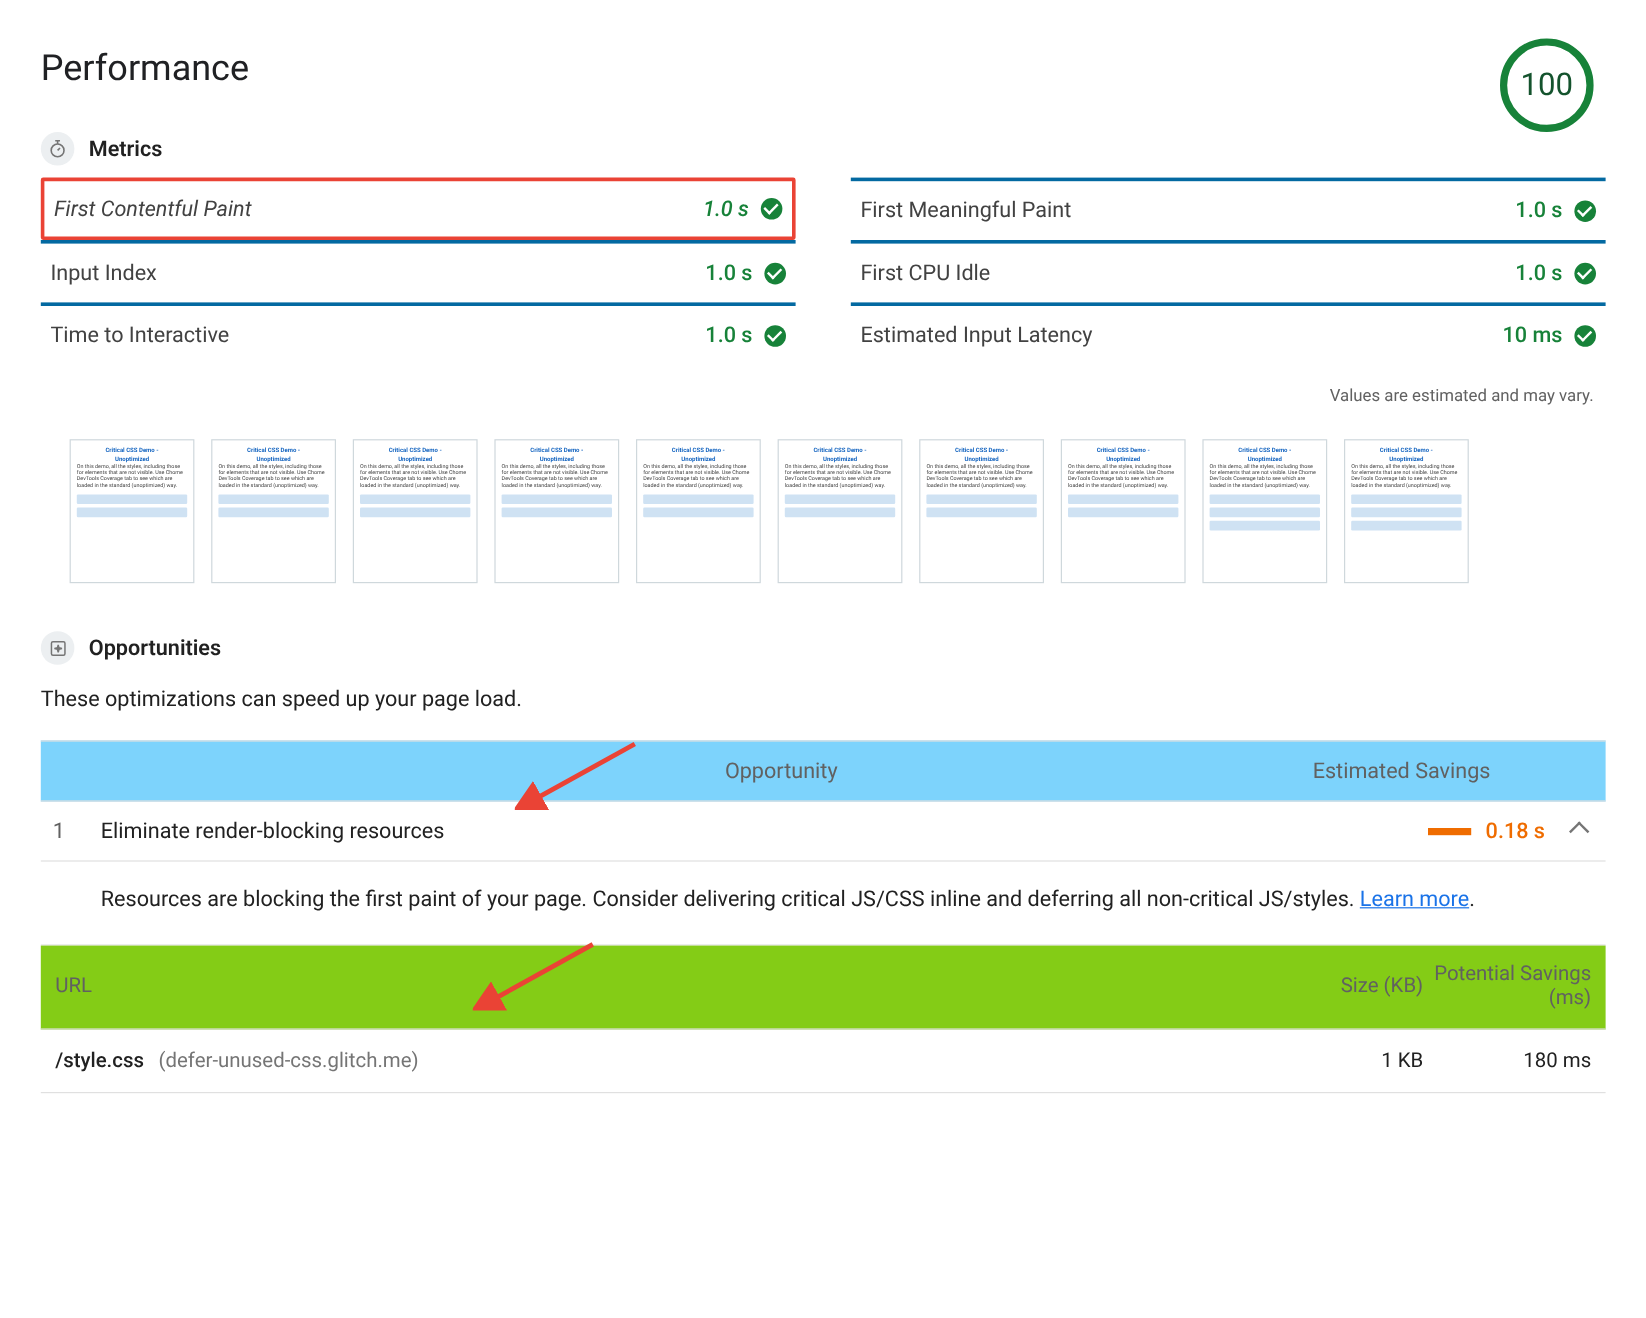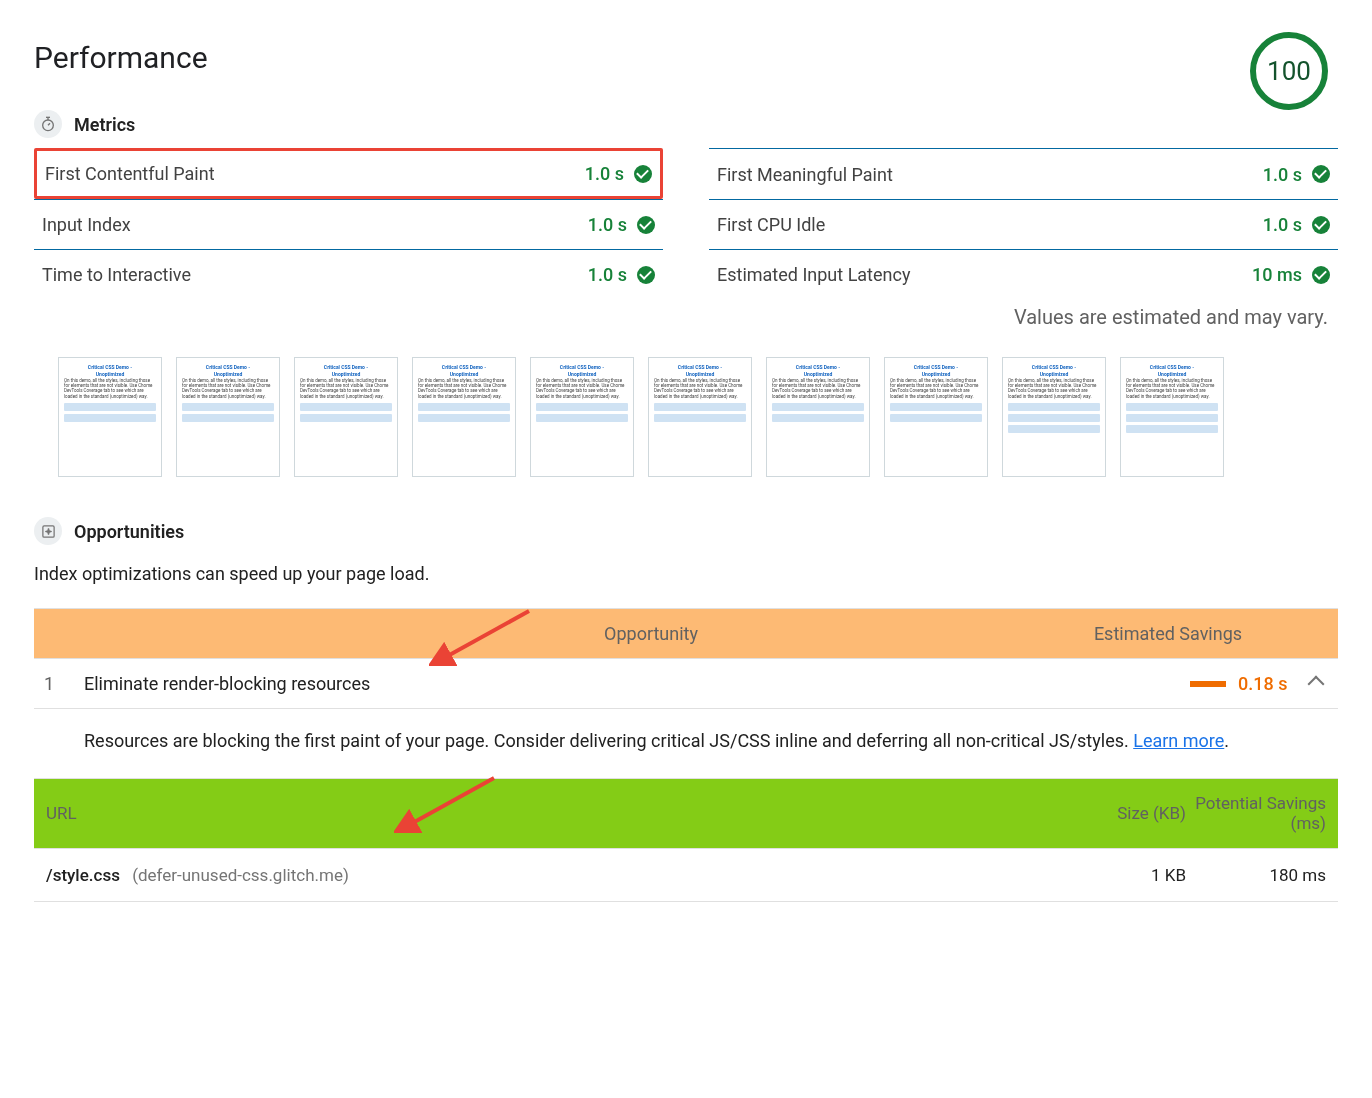--- a/index.html
+++ b/index.html
@@ -24,45 +24,45 @@
     width:28px; height:28px; border-radius:50%; background:#ECEFF1;
     display:flex; align-items:center; justify-content:center;
     color:#757575; font-size:15px;
   }
   .section-title { font-size:18px; font-weight:600; color:#212121; }
   .metrics-grid {
     display:grid; grid-template-columns: 1fr 1fr; column-gap: 46px;
   }
   .metric-row {
     display:flex; justify-content:space-between; align-items:center;
-    border-top:1px solid #0369a1; padding: 14px 8px;
+    border-top:3px solid #0369a1; padding: 14px 8px;
     font-size:18px; color:#424242;
   }
-  .metric-row.highlight { border:3px solid #EA4335; border-radius:2px; padding:12px 8px; }
+  .metric-row.highlight { border:3px solid #EA4335; border-radius:2px; padding:12px 8px;font-style:italic; }
   .metric-val { display:flex; align-items:center; gap:10px; color:#178239; font-weight:500; }
   .check {
     width:18px; height:18px; border-radius:50%; background:#178239;
     position:relative;
   }
   .check::after{
     content:""; position:absolute; left:5px; top:2px; width:5px; height:9px;
     border:solid #fff; border-width:0 2px 2px 0; transform:rotate(45deg);
   }
-  .footnote { text-align:right; color:#616161; font-size:20px; margin:6px 10px 0 0; }
+  .footnote { text-align:right; color:#616161; font-size:14px; margin:18px 10px 0 0; }
   .filmstrip { display:flex; gap:14px; margin:28px 0 40px 24px; }
   .frame {
     width:104px; height:120px; border:1px solid #CFD8DC; background:#fff;
     padding:6px 5px; font-size:5px; color:#1a73e8; overflow:hidden;
   }
   .frame .ft { color:#1565C0; font-weight:700; text-align:center; margin-bottom:1px; }
   .frame .fbody { color:#424242; font-size:4.5px; line-height:1.15; margin-bottom:4px; }
   .frame .bar { background:#cfe2f3; height:8px; margin-bottom:3px; border-radius:1px; }
   .opp-desc { font-size:18px; color:#212121; margin:18px 0 20px 0; }
   .opp-table-head {
-    display:flex; background:#fdba74; padding:14px 20px;
+    display:flex; background:#7dd3fc; padding:14px 20px;
     color:#616161; font-size:18px;
     border-top:1px solid #E0E0E0; border-bottom:1px solid #E0E0E0;margin-top:24px;
   }
   .opp-th-left { flex:1; text-align:right; padding-right:320px; }
   .opp-th-right { width:300px; text-align:center; }
   .opp-row {
     display:flex; align-items:center; padding:14px 10px;
     border-bottom:1px solid #E0E0E0; font-size:18px;
   }
   .opp-idx { width:40px; color:#616161; }
@@ -243,21 +243,21 @@
 <div class="section-head">
   <div class="section-icon">
     <svg width="15" height="15" viewBox="0 0 24 24" fill="none" stroke="#757575" stroke-width="2">
         <rect x="3" y="3" width="18" height="18" rx="2"></rect>
         <path d="M12 7 L13 11 L17 12 L13 13 L12 17 L11 13 L7 12 L11 11 Z" fill="#757575"></path>
       </svg>
   </div>
   <div class="section-title">Opportunities</div>
 </div>
 
-<div class="opp-desc">Index optimizations can speed up your page load.</div>
+<div class="opp-desc">These optimizations can speed up your page load.</div>
 
 <div class="rel">
   <div class="opp-table-head">
     <div class="opp-th-left">Opportunity</div>
     <div class="opp-th-right">Estimated Savings</div>
   </div>
   <div class="arrow" style="left:395px; top:-2px;">
     <svg viewBox="0 0 110 60">
         <defs>
           <marker id="ah1" markerWidth="7" markerHeight="7" refX="2" refY="3.5" orient="auto">

